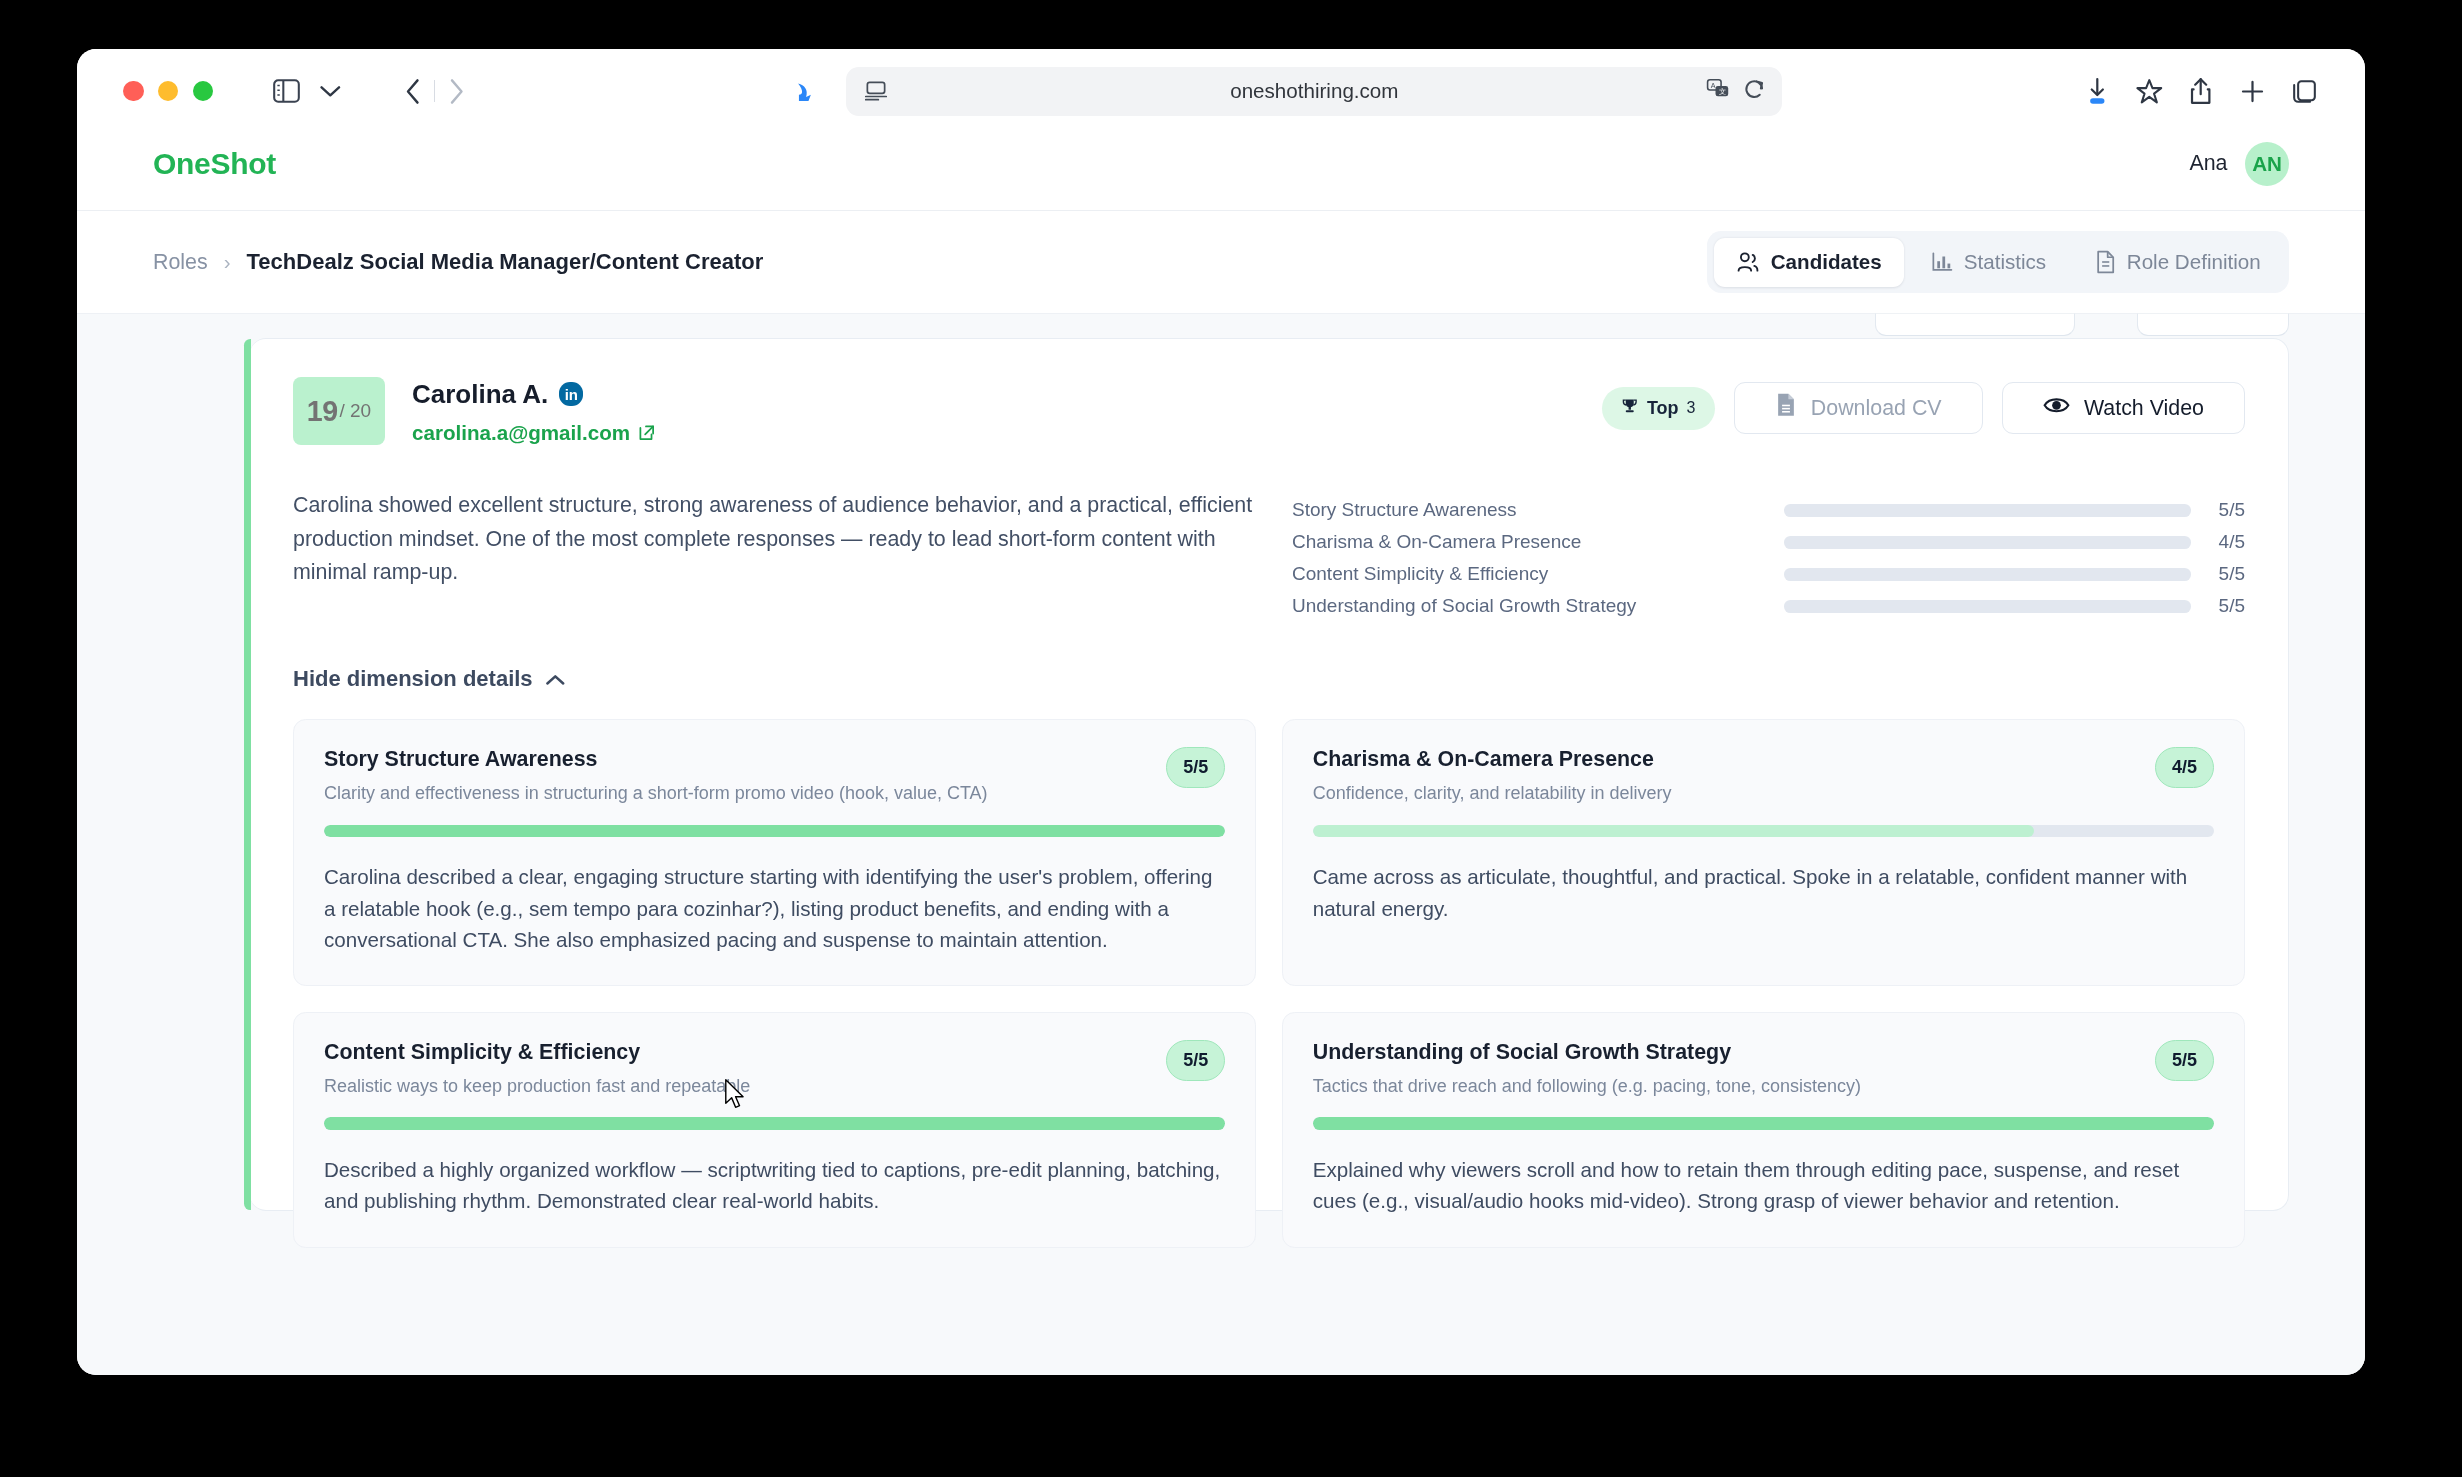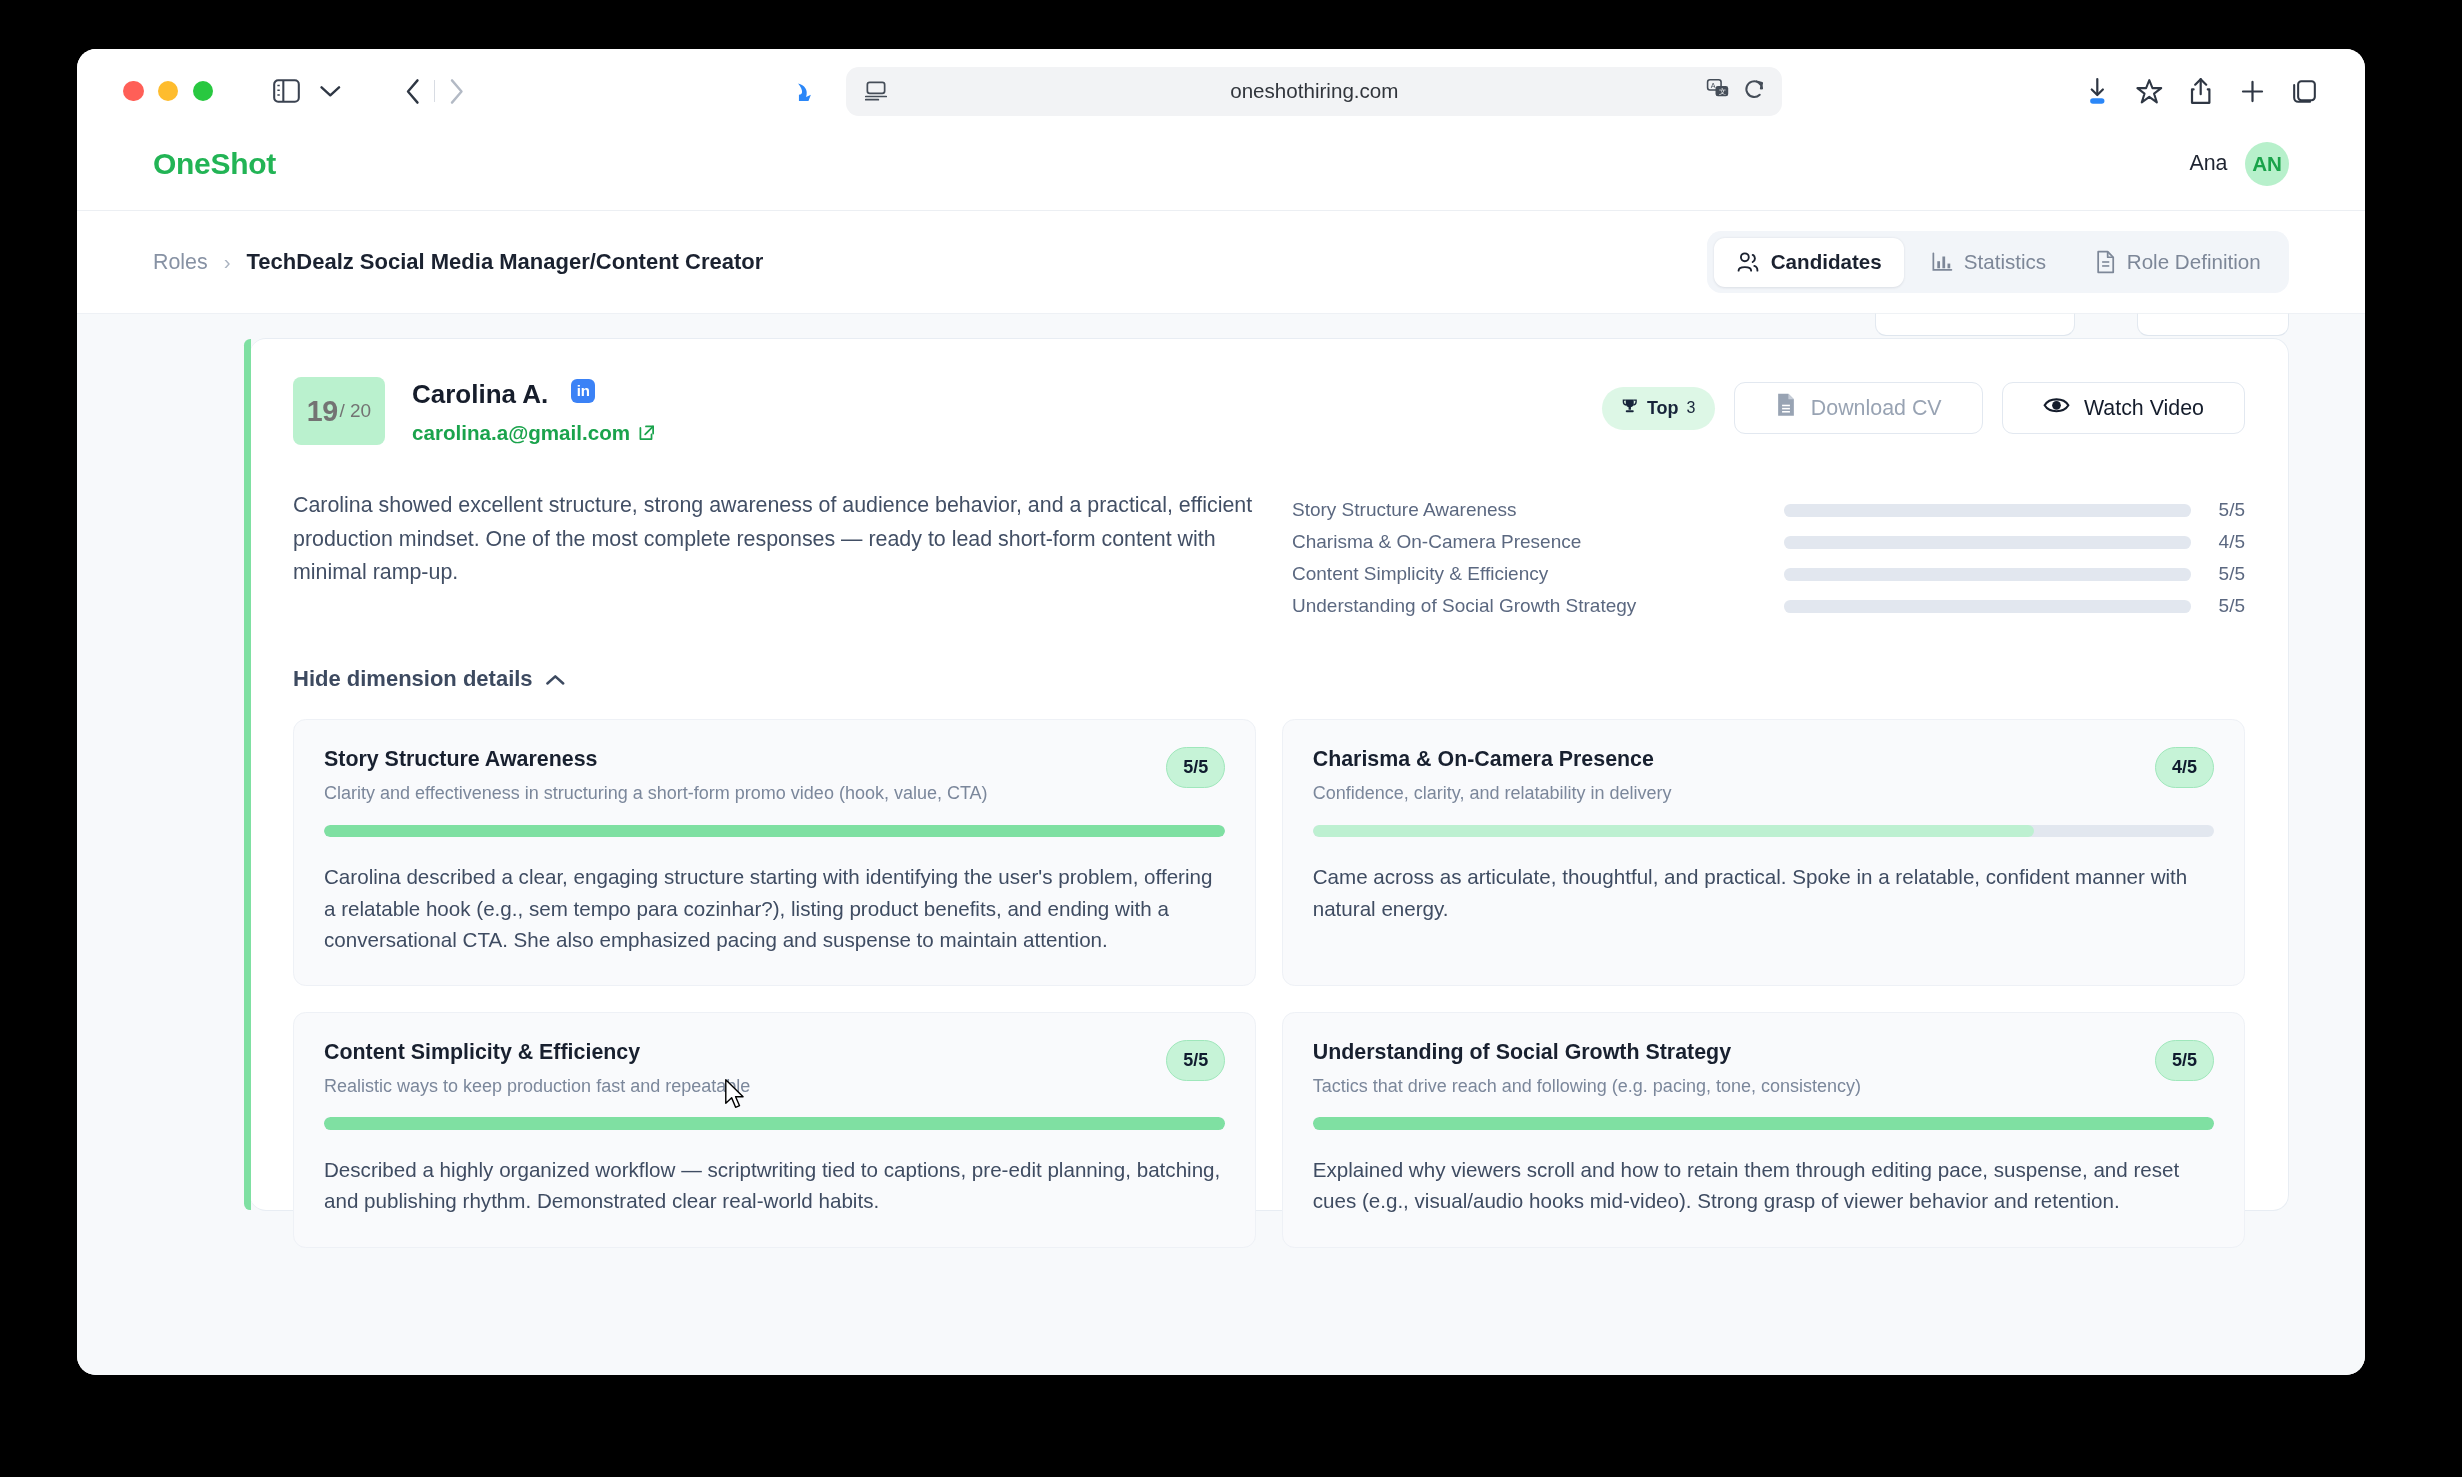--- a/index.html
+++ b/index.html
@@ -172,24 +172,24 @@
   .cand-top { display: flex; align-items: flex-start; }
   #score-badge {
     width: 92px; height: 68px; border-radius: 8px;
     background: #baf1ce;
     display: flex; align-items: center; justify-content: center;
     color: #737373;
   }
   #score-num { font-size: 28.6px; font-weight: bold; letter-spacing: -0.4px; }
   #score-den { font-size: 19px; margin-left: 1.6px; }
   .cand-ident { margin-left: 27px; padding-top: 1.6px; }
-  .cand-name-row { display: flex; align-items: flex-start; gap: 23px; }
+  .cand-name-row { display: flex; align-items: center; gap: 11px; }
   #cand-name { font-size: 26px; font-weight: bold; color: #161d2b; }
   #li-icon {
-    width: 24px; height: 24px; border-radius: 6px; background: #3b82f6;
+    width: 24px; height: 24px; border-radius: 11px; background: #0369a1;
     color: #fff; font-size: 15px; font-weight: bold;
     display: flex; align-items: center; justify-content: center;
     font-family: "Liberation Sans", sans-serif; line-height: 1;
   }
   #cand-email-row { display: flex; align-items: flex-end; gap: 8px; margin-top: 11px; }
   #cand-email { font-size: 20.6px; color: #1aa34c; font-weight: bold; }
 
   .cand-actions { margin-left: auto; display: flex; align-items: center; gap: 19px; padding-top: 4.8px; }
   #top-badge {
     display: flex; align-items: center; gap: 8px;

